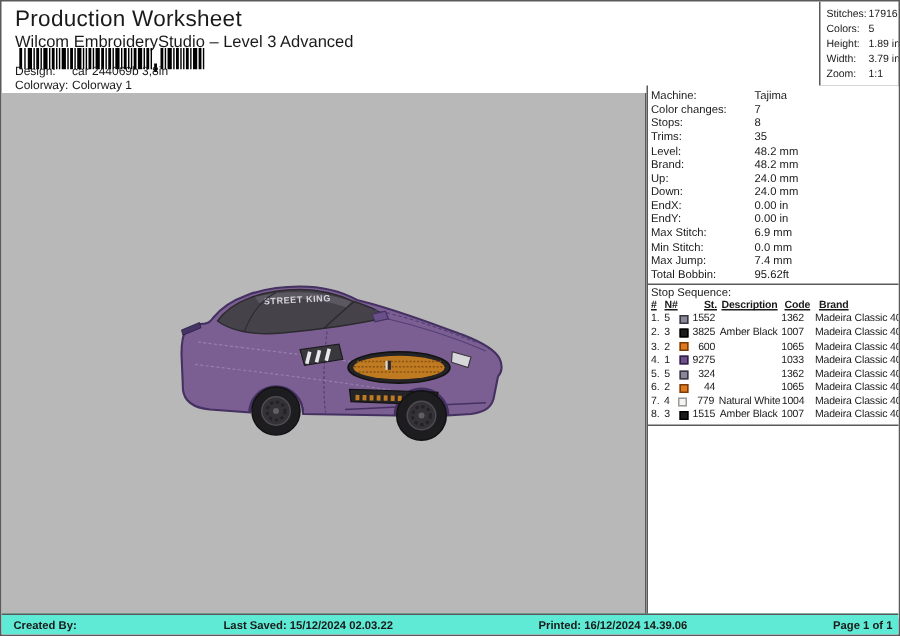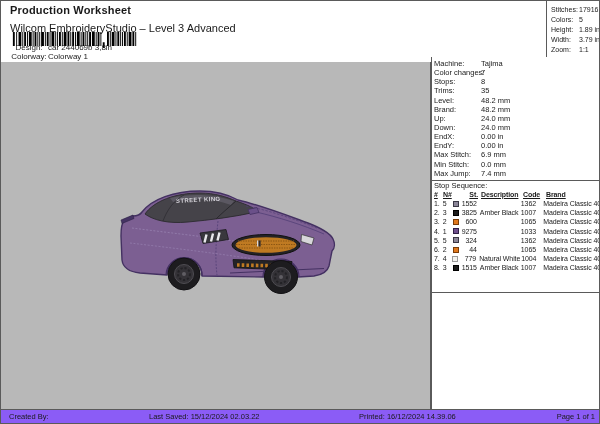--- a/index.html
+++ b/index.html
@@ -1,51 +1,51 @@
 <!DOCTYPE html>
 <html><head>
 <meta charset="utf-8">
 <style>
   html,body{margin:0;padding:0;background:#888;}
   .page{position:relative;width:600px;height:424px;background:#fff;border:1px solid #5a5a5a;
         box-sizing:border-box;font-family:"Liberation Sans",sans-serif;color:#1a1a1a;overflow:hidden;}
   
-  .title{position:absolute;left:9px;top:3px;font-size:11px;font-weight:bold;letter-spacing:.2px;}
+  .title{position:absolute;left:9px;top:3px;font-size:15px;font-weight:normal;letter-spacing:.2px;}
   .subtitle{position:absolute;left:9px;top:21px;font-size:11px;}
   .barcode{position:absolute;left:8px;top:31px;}
   .meta{position:absolute;left:9px;top:42px;font-size:8px;line-height:9px;}
-  .meta-row{display:flex;text-align:center;}
+  .meta-row{display:flex;}
   .meta-label{width:38px;}
   
   .stats{position:absolute;left:545px;top:0;width:55px;height:57px;border-left:1px solid #5a5a5a;
          border-bottom:1px solid #5a5a5a;box-sizing:border-box;padding:4px 0 0 4px;font-size:7px;}
   .stats .row{display:flex;height:10px;line-height:9px;}
   .stats .lab{width:28px;}
   
   .canvas{position:absolute;left:0;top:61px;width:430px;height:350px;background:#b8b8b8;
           border-right:1px solid #5a5a5a;box-sizing:border-box;}
   .car{position:absolute;left:117px;top:126px;width:220px;height:110px;}
   
   .panel{position:absolute;left:430px;top:56px;width:170px;height:355px;border-left:1px solid #5a5a5a;
          box-sizing:border-box;padding:2px 0 0 2px;font-size:7.5px;background:#fff;}
   .mi-row{display:flex;height:9.15px;line-height:9.15px;white-space:nowrap;}
-  .mi-label{width:47px;}
-  .ss{margin:2px 0 0 -2px;padding-left:2px;border-top:1px solid #5a5a5a;border-bottom:1px solid #5a5a5a;padding-bottom:19px;}
+  .mi-label{width:69px;}
+  .ss{margin:2px 0 0 -2px;padding-left:2px;border-top:1px solid #5a5a5a;border-bottom:1px solid #5a5a5a;padding-bottom:1px;}
   .ss-title{height:9px;line-height:9px;}
   .ss-head,.ss-row{display:flex;height:9.2px;line-height:9.2px;white-space:nowrap;font-size:7px;letter-spacing:-.1px;}
   .c-num{width:9px;}.c-n{width:10px;}
   .c-sw{width:9px;display:flex;align-items:center;}
   .c-st{width:16px;text-align:right;}
   .c-desc{width:40px;margin-left:3px;}
   .c-code{width:21px;margin-left:2px;}
   .c-brand{flex:1;margin-left:2px;}
   .u{font-weight:bold;text-decoration:underline;}
   .swatch{display:inline-block;width:6px;height:6px;border:1px solid #222;box-sizing:border-box;}
   
-  .footer{position:absolute;left:0;right:0;bottom:0;height:13px;border-top:1px solid #5a5a5a;background:#8b5cf6;font-size:7.5px;}
+  .footer{position:absolute;left:0;right:0;bottom:0;height:13px;border-top:1px solid #5a5a5a;background:#5eead4;font-size:7.5px;font-weight:bold;}
   .footer span{position:absolute;top:2px;white-space:nowrap;}
   .f-created{left:8px;}.f-saved{left:148px;}.f-printed{left:358px;}.f-page{right:4px;}
 </style>
 </head>
 <body>
 
 <div class="page">
 
   <div class="title">Production Worksheet</div>
   <div class="subtitle">Wilcom EmbroideryStudio – Level 3 Advanced</div>
@@ -209,20 +209,24 @@
         <div class="mi-row">
           <span class="mi-label">Min Stitch:</span>
           <span>0.0 mm</span>
         </div>
 
         <div class="mi-row">
           <span class="mi-label">Max Jump:</span>
           <span>7.4 mm</span>
         </div>
 
+        <div class="mi-row">
+          <span class="mi-label">Total Bobbin:</span>
+          <span>95.62ft</span>
+        </div>
       </div>
 
     <div class="ss">
       <div class="ss-title">Stop Sequence:</div>
       <div class="ss-head">
         <span class="c-num u">#</span>
         <span class="c-n u">N#</span>
         <span class="c-sw"></span>
         <span class="c-st u">St.</span>
         <span class="c-desc u">Description</span>

